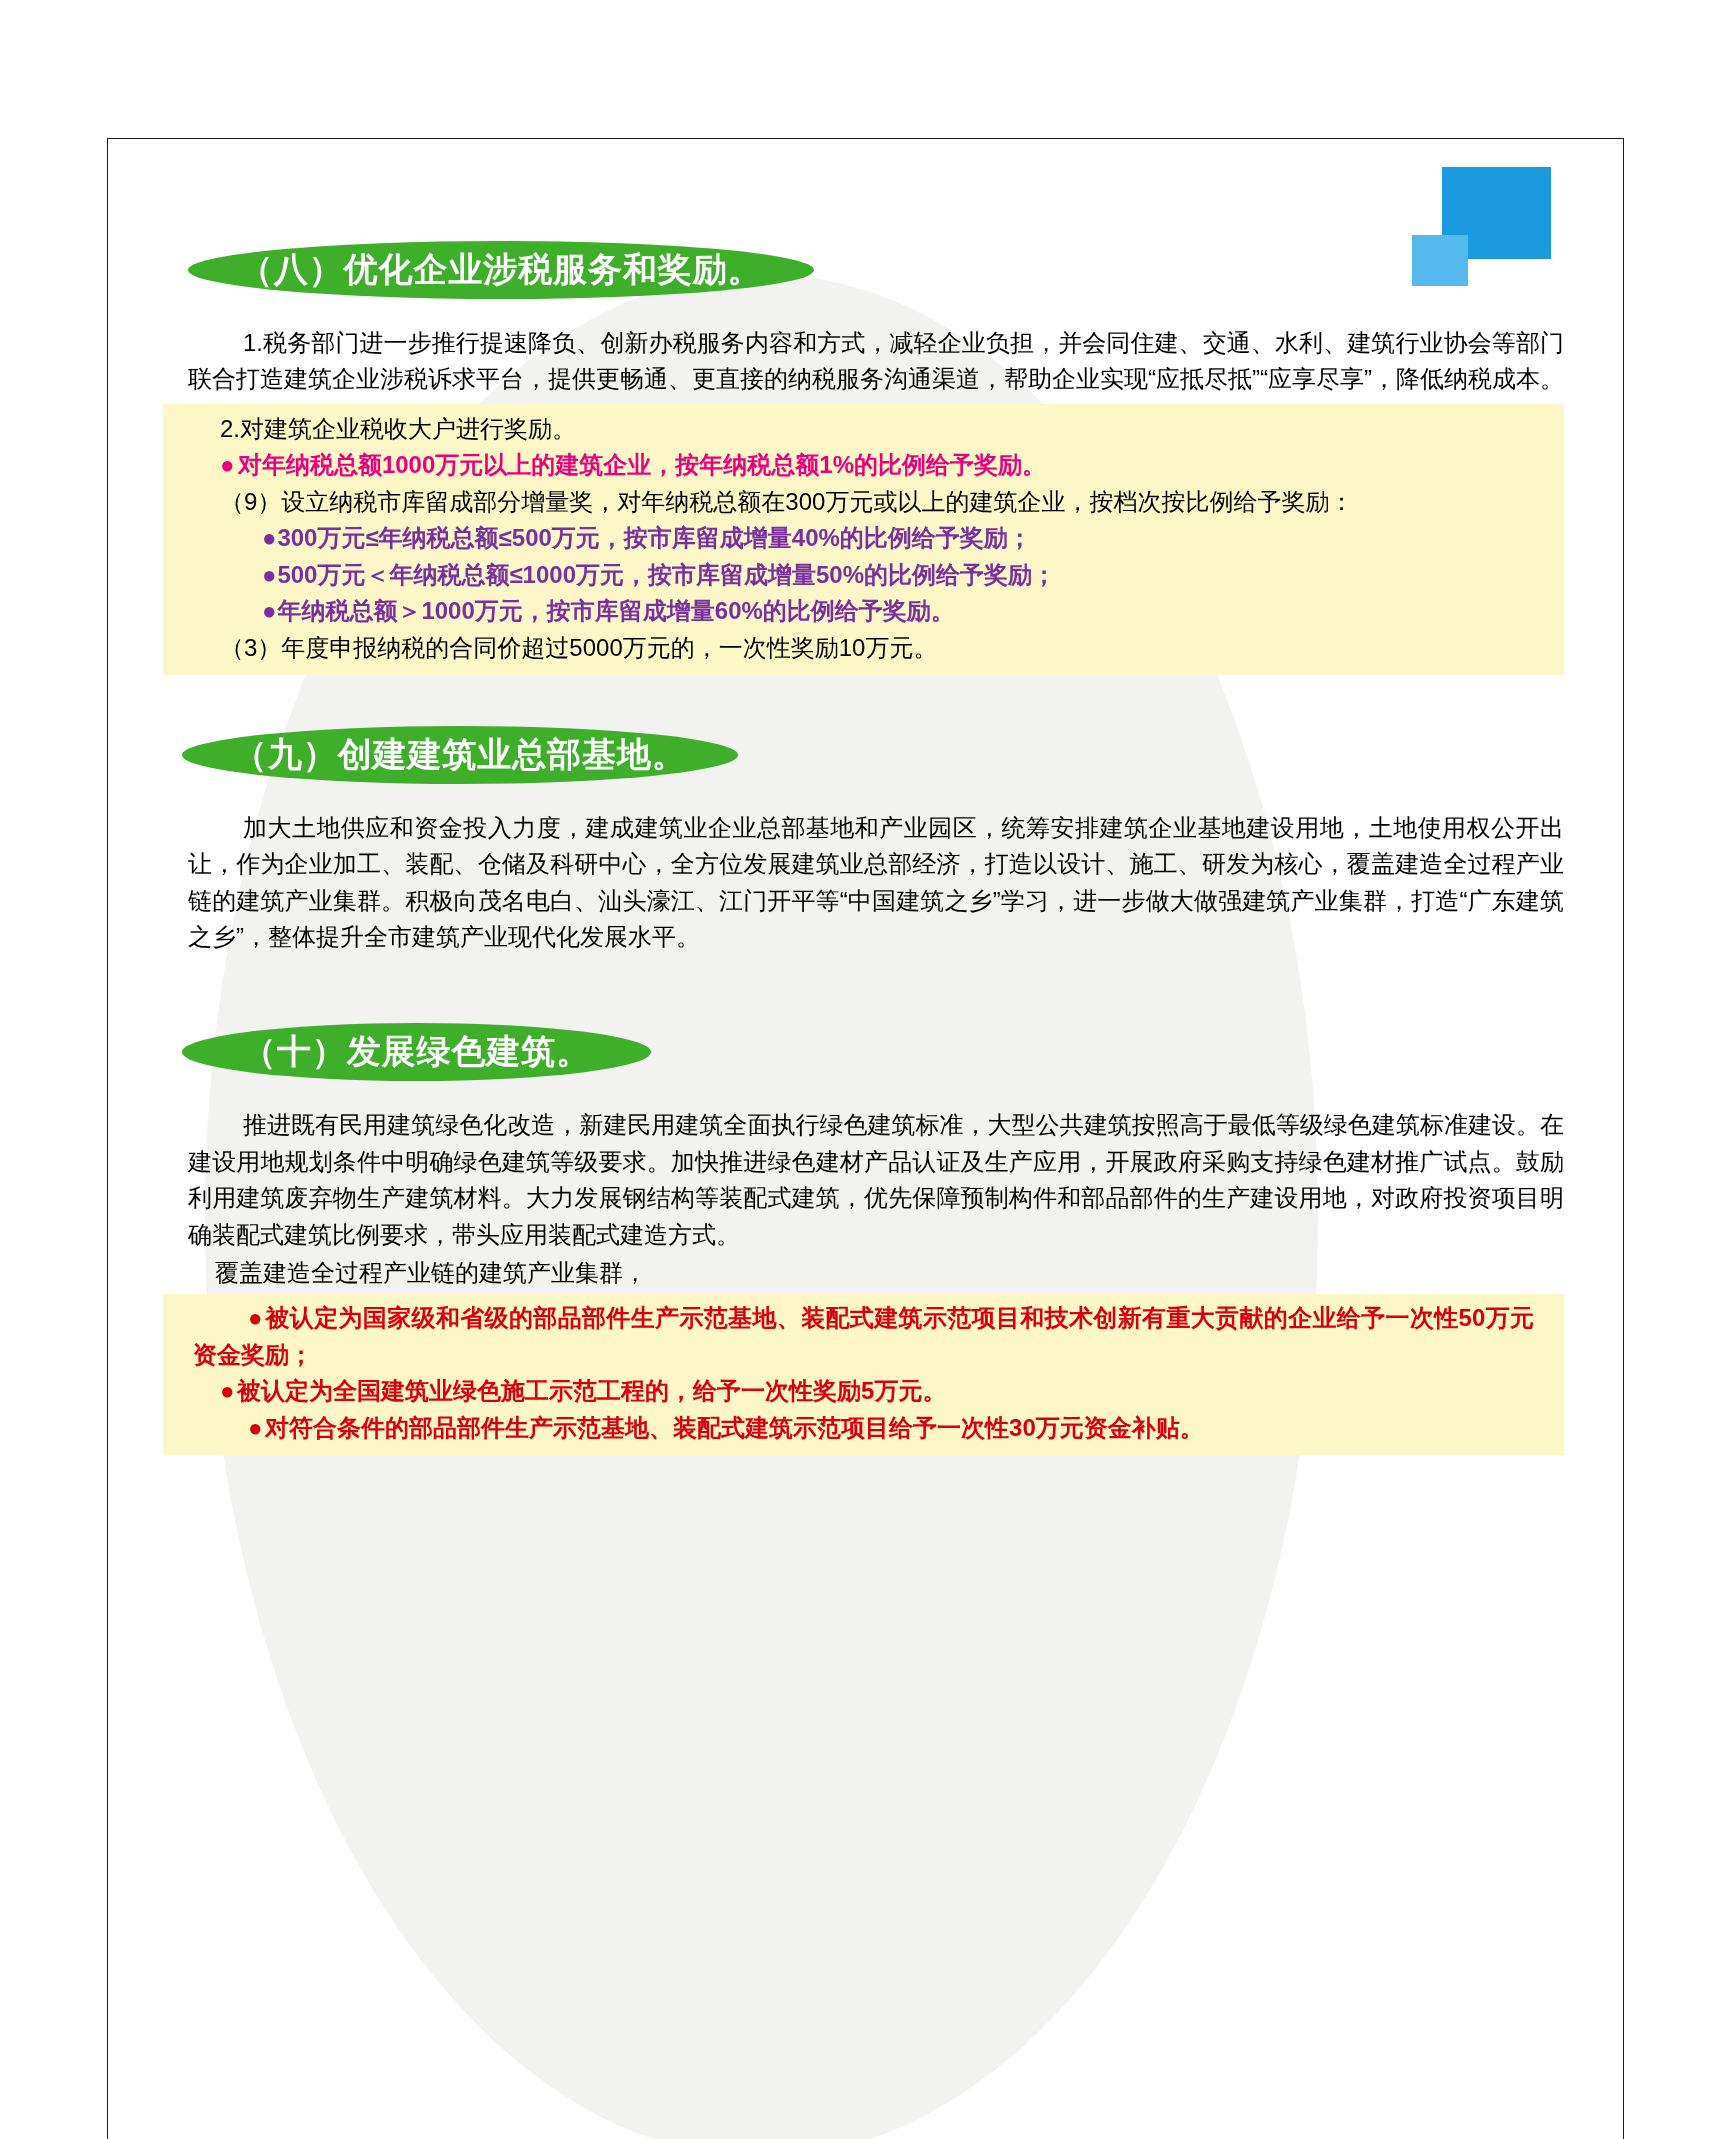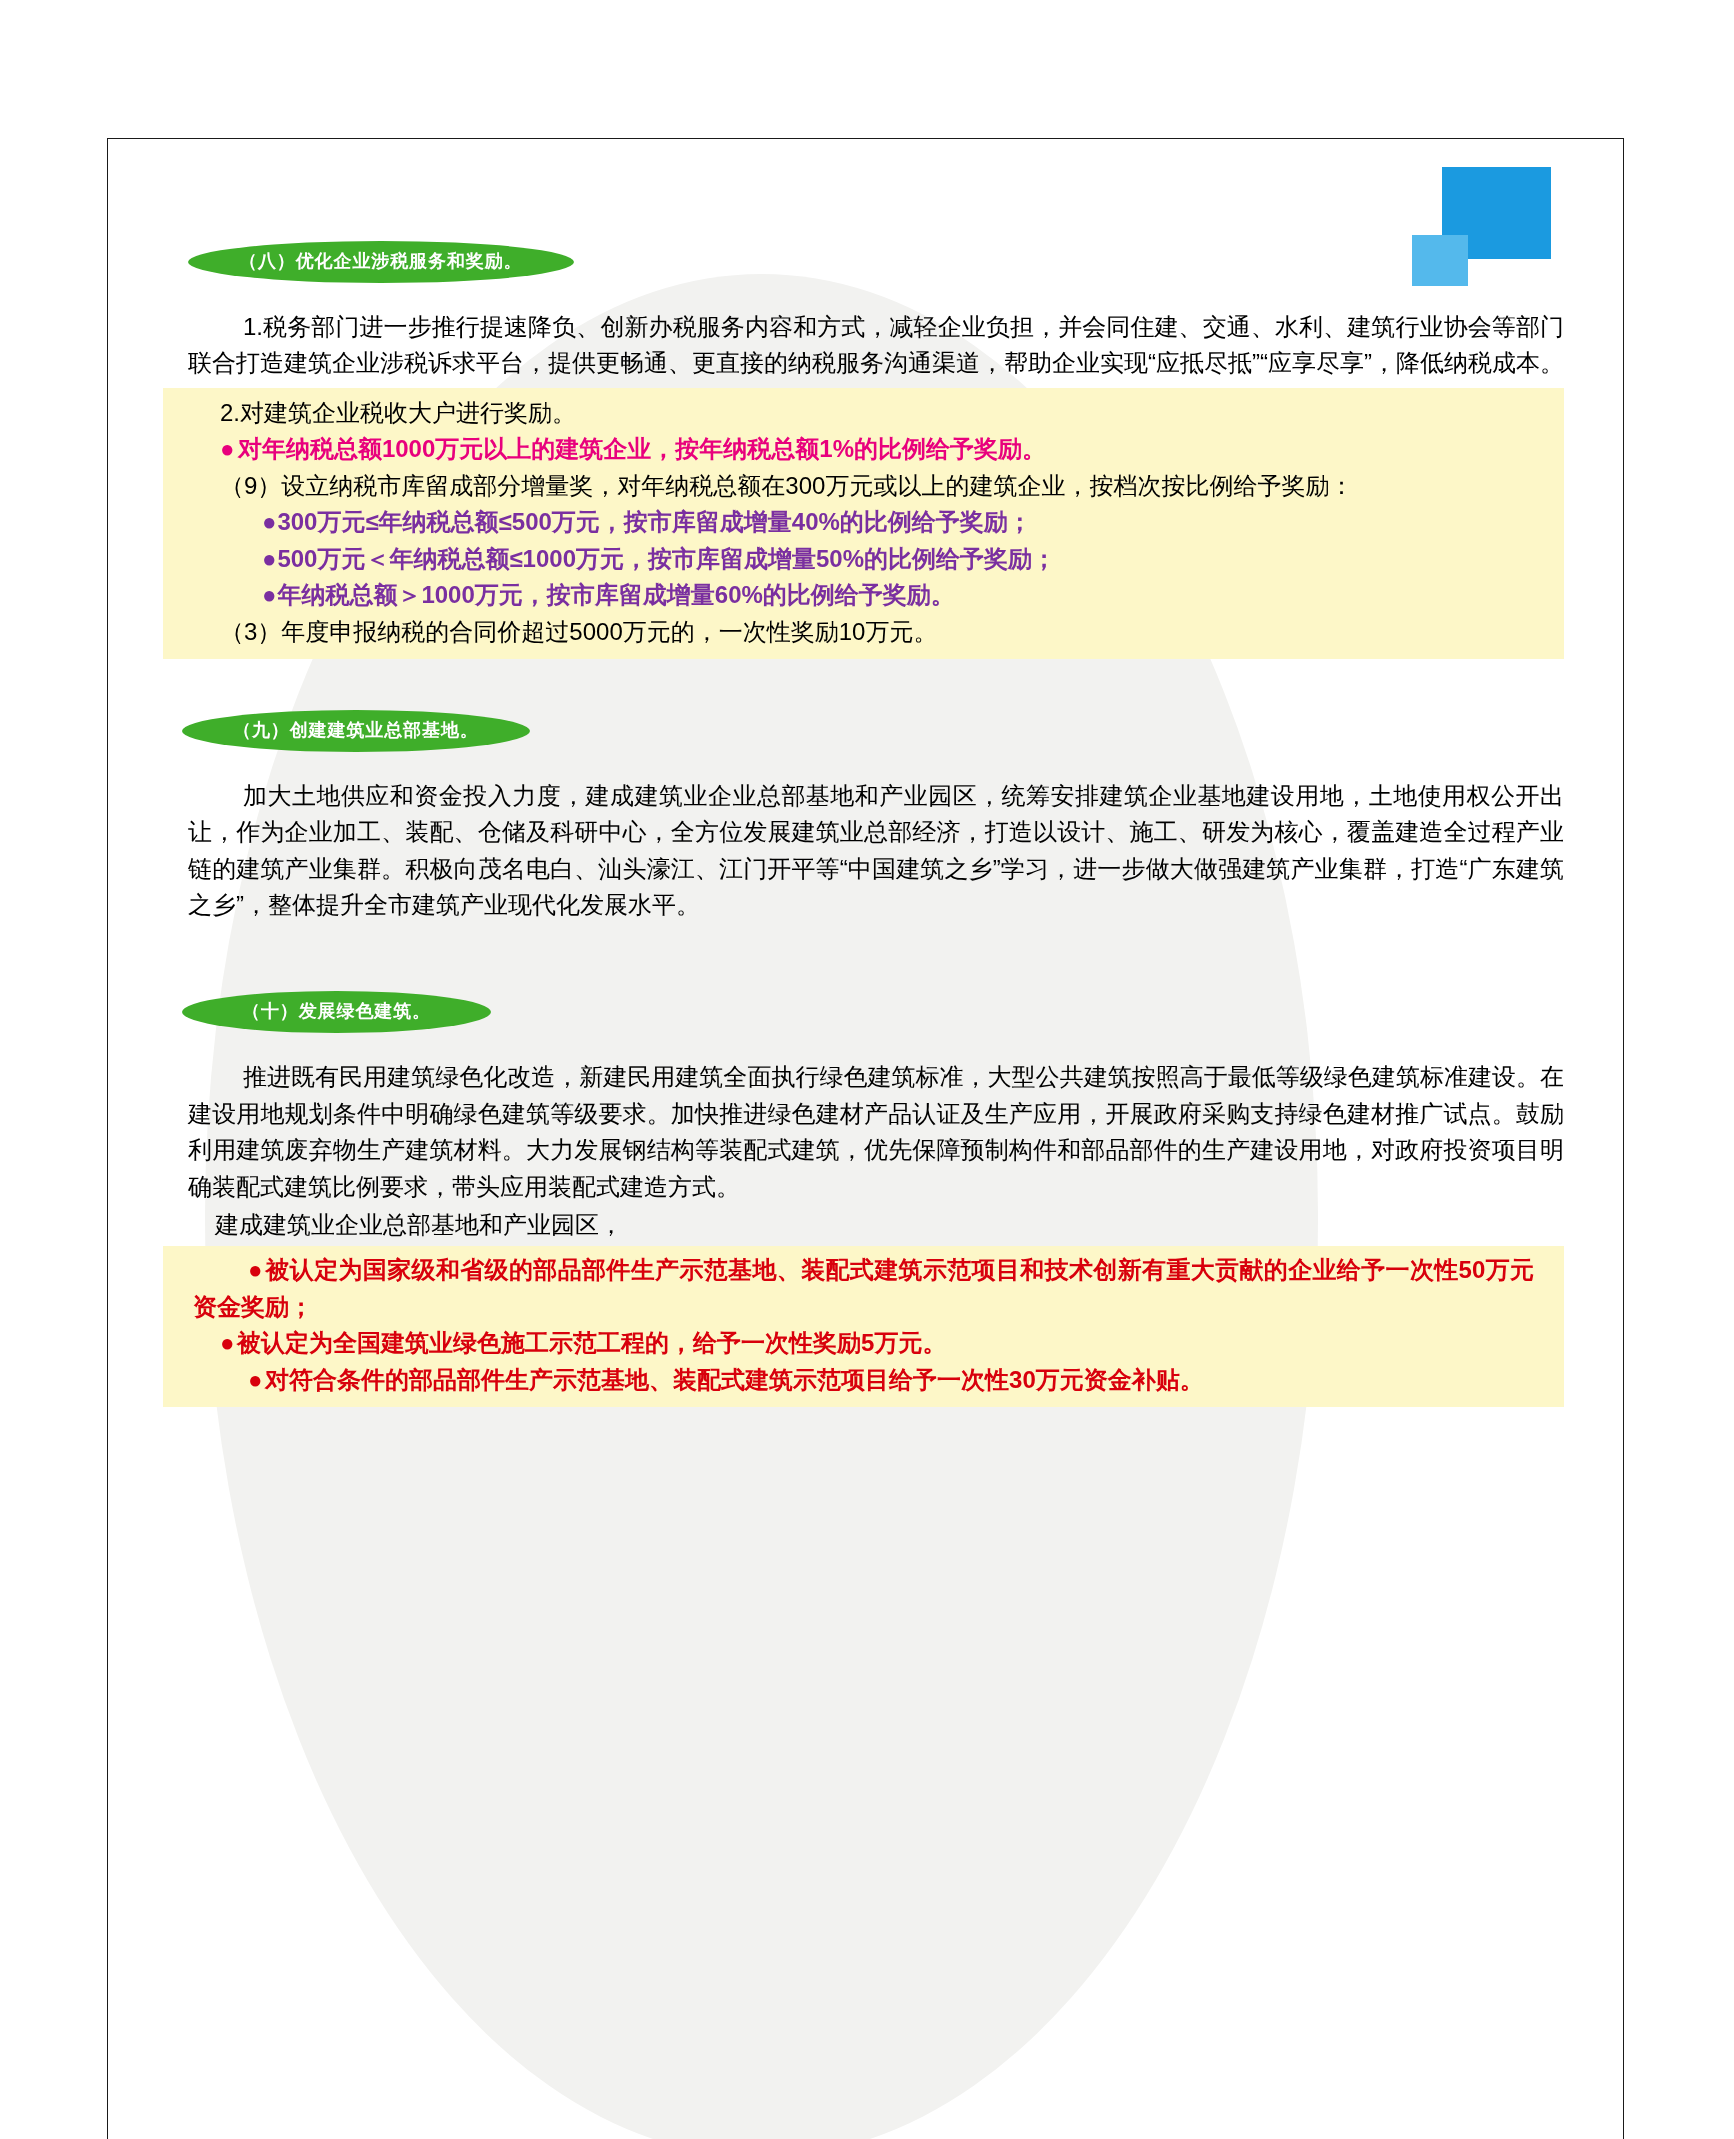--- a/index.html
+++ b/index.html
@@ -71,21 +71,21 @@
   
   .pill-wrap {
     position: relative;
     margin: 0;
   }
   .pill {
     display: inline-block;
     background: #3fae2a;
     color: #ffffff;
     border-radius: 50% / 50%;
-    font-size: 18px;
+    font-size: 34px;
     font-weight: bold;
     letter-spacing: 0.9px;
     line-height: 1;
     padding: 11px 51px 13px 51px;
     white-space: nowrap;
   }
 
   .para {
     font-size: 24px;
     line-height: 1.52;
@@ -172,21 +172,21 @@
         <p class="para indent2">加大土地供应和资金投入力度，建成建筑业企业总部基地和产业园区，统筹安排建筑企业基地建设用地，土地使用权公开出让，作为企业加工、装配、仓储及科研中心，全方位发展建筑业总部经济，打造以设计、施工、研发为核心，覆盖建造全过程产业链的建筑产业集群。积极向茂名电白、汕头濠江、江门开平等“中国建筑之乡”学习，进一步做大做强建筑产业集群，打造“广东建筑之乡”，整体提升全市建筑产业现代化发展水平。</p>
       </div>
     </div>
 
     <div style="padding: 68px 0 0 0;">
       <div class="pill-wrap" style="padding-left:75px;">
         <span class="pill" style="padding-left:60px; padding-right:60px;">（十）发展绿色建筑。</span>
       </div>
       <div style="padding: 26px 60px 0 81px;">
         <p class="para indent2">推进既有民用建筑绿色化改造，新建民用建筑全面执行绿色建筑标准，大型公共建筑按照高于最低等级绿色建筑标准建设。在建设用地规划条件中明确绿色建筑等级要求。加快推进绿色建材产品认证及生产应用，开展政府采购支持绿色建材推广试点。鼓励利用建筑废弃物生产建筑材料。大力发展钢结构等装配式建筑，优先保障预制构件和部品部件的生产建设用地，对政府投资项目明确装配式建筑比例要求，带头应用装配式建造方式。</p>
-        <p class="para indent1" style="margin-top:1.7px;">建成建筑业企业总部基地和产业园区，</p>
+        <p class="para indent1" style="margin-top:1.7px;">覆盖建造全过程产业链的建筑产业集群，</p>
       </div>
 
       <div class="block-yellow" style="margin: 2px 60px 0 56px;">
         <p class="para pad-lr red dot-red" style="text-indent:55px;">被认定为国家级和省级的部品部件生产示范基地、装配式建筑示范项目和技术创新有重大贡献的企业给予一次性50万元资金奖励；</p>
         <p class="para pad-lr red dot-red" style="text-indent:27px;">被认定为全国建筑业绿色施工示范工程的，给予一次性奖励5万元。</p>
         <p class="para pad-lr red dot-red" style="text-indent:55px;">对符合条件的部品部件生产示范基地、装配式建筑示范项目给予一次性30万元资金补贴。</p>
       </div>
     </div>
 
   </div>

